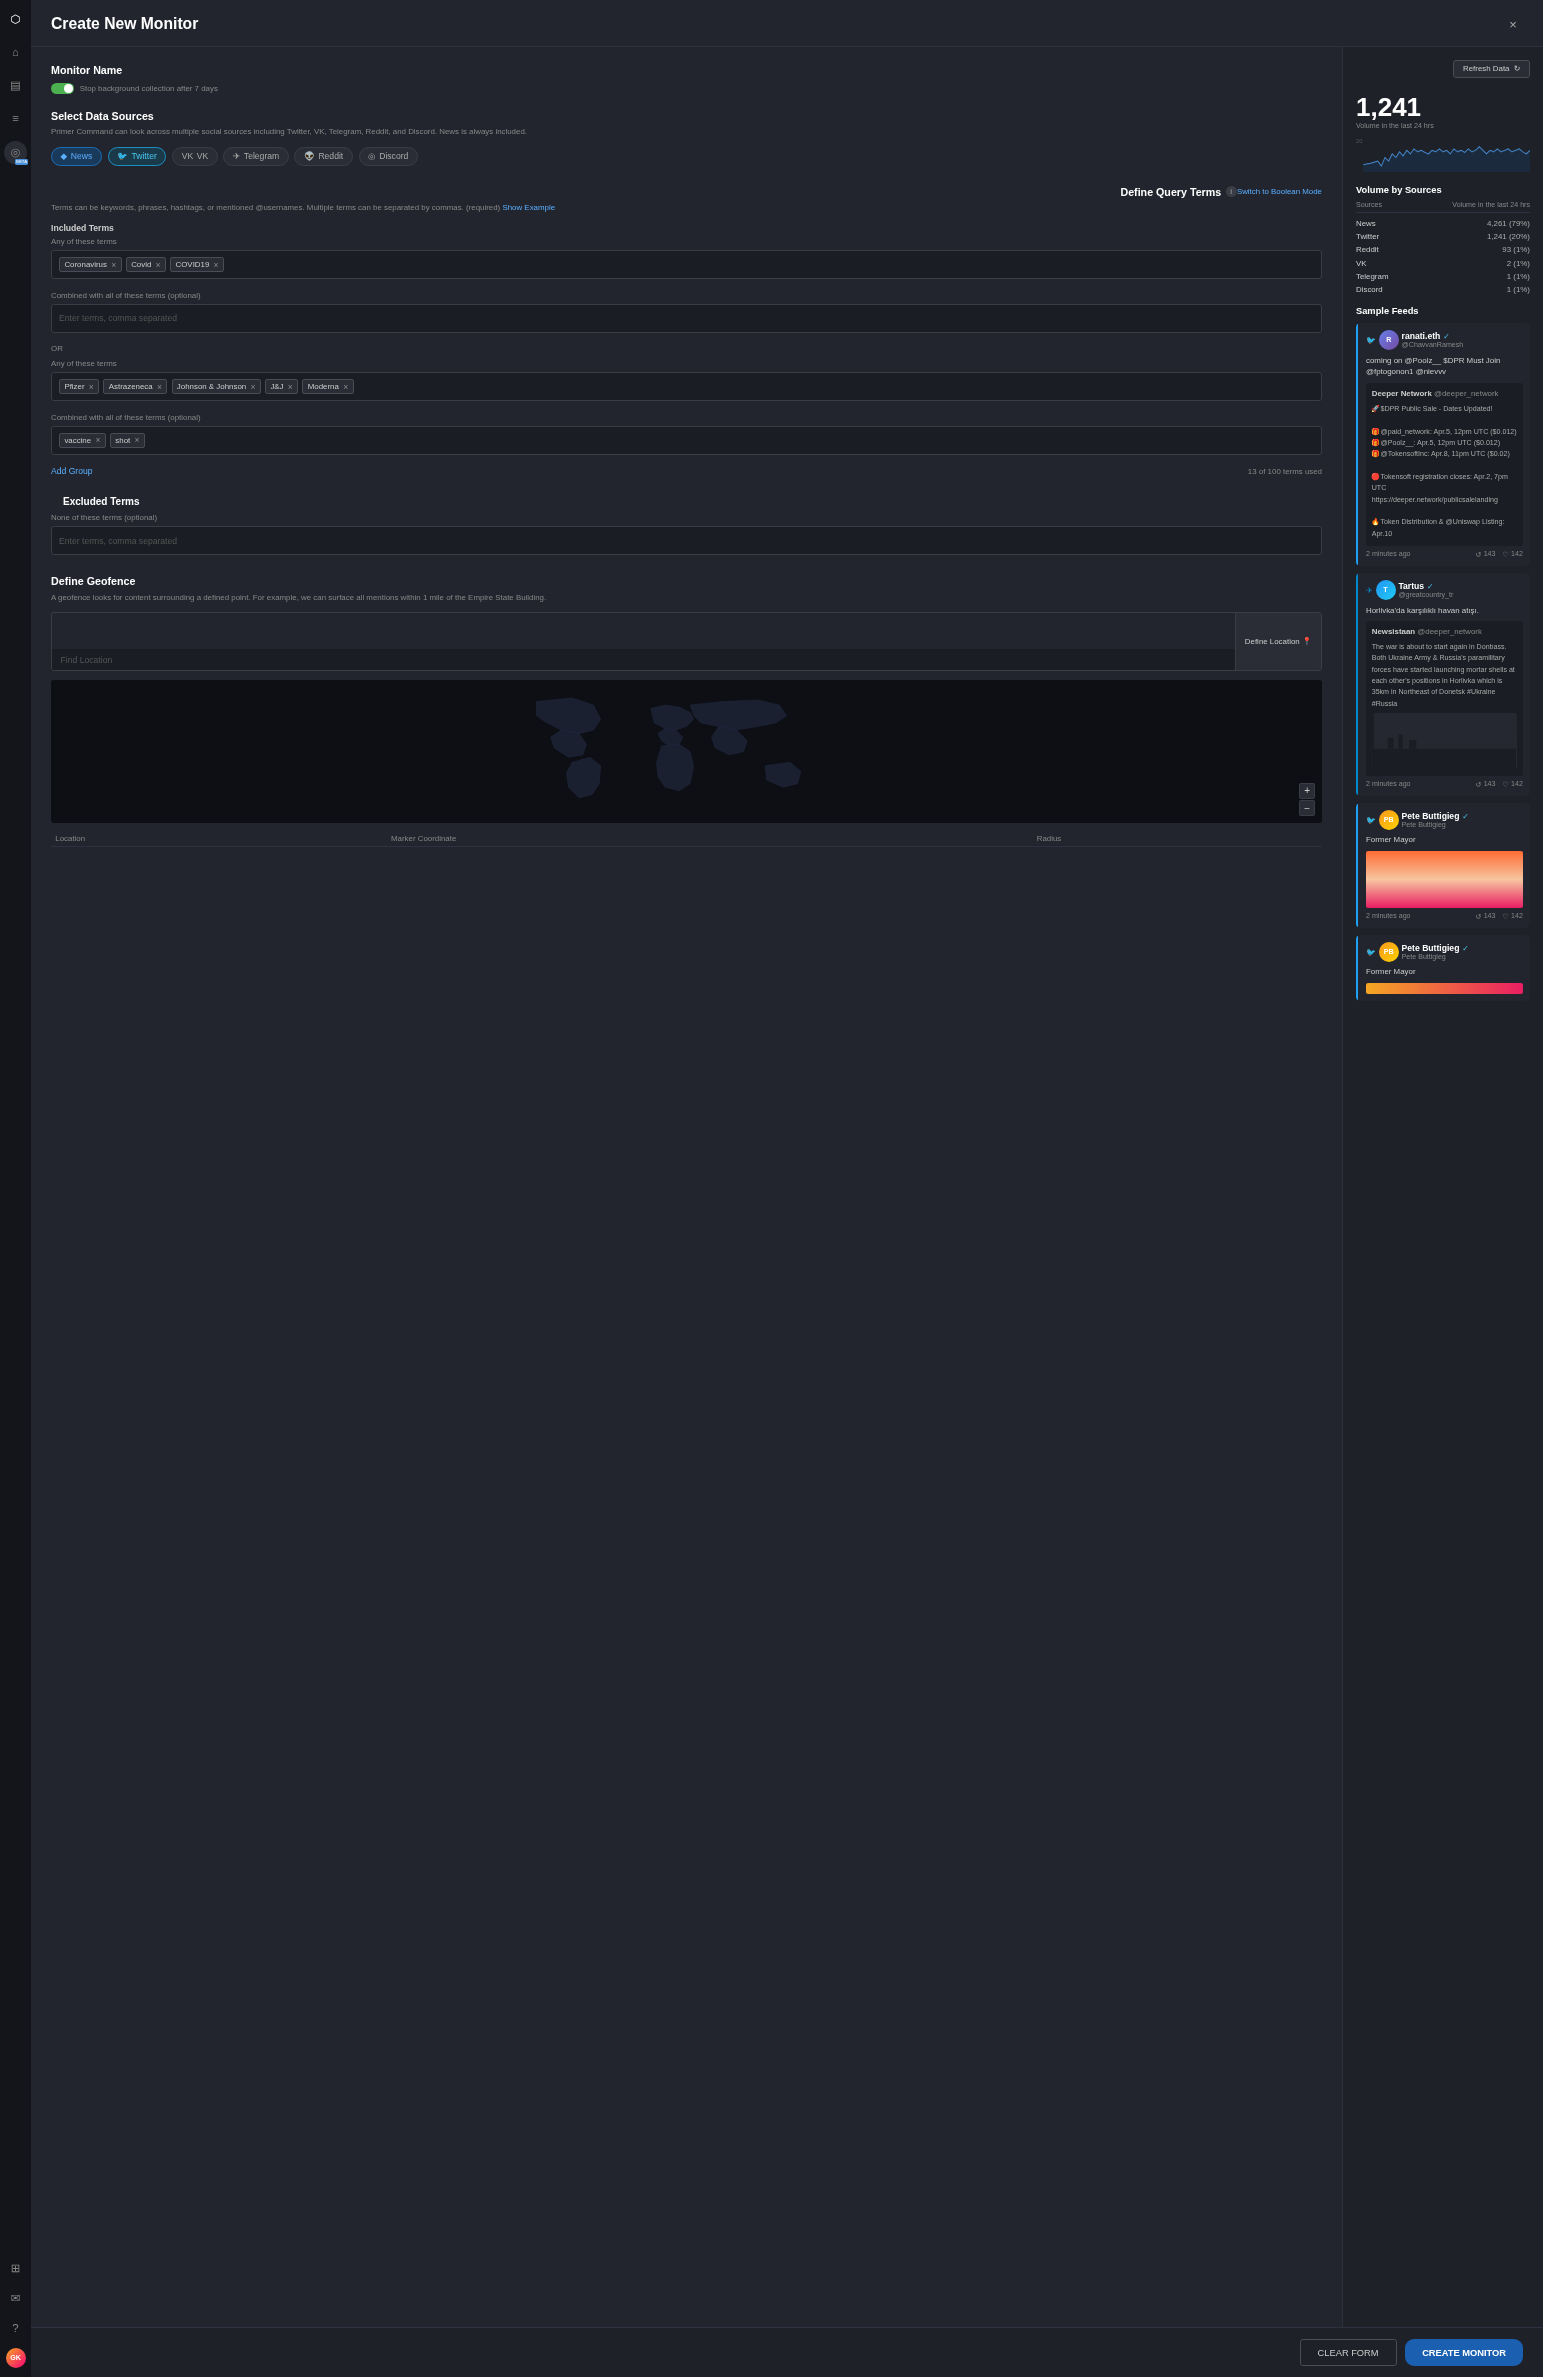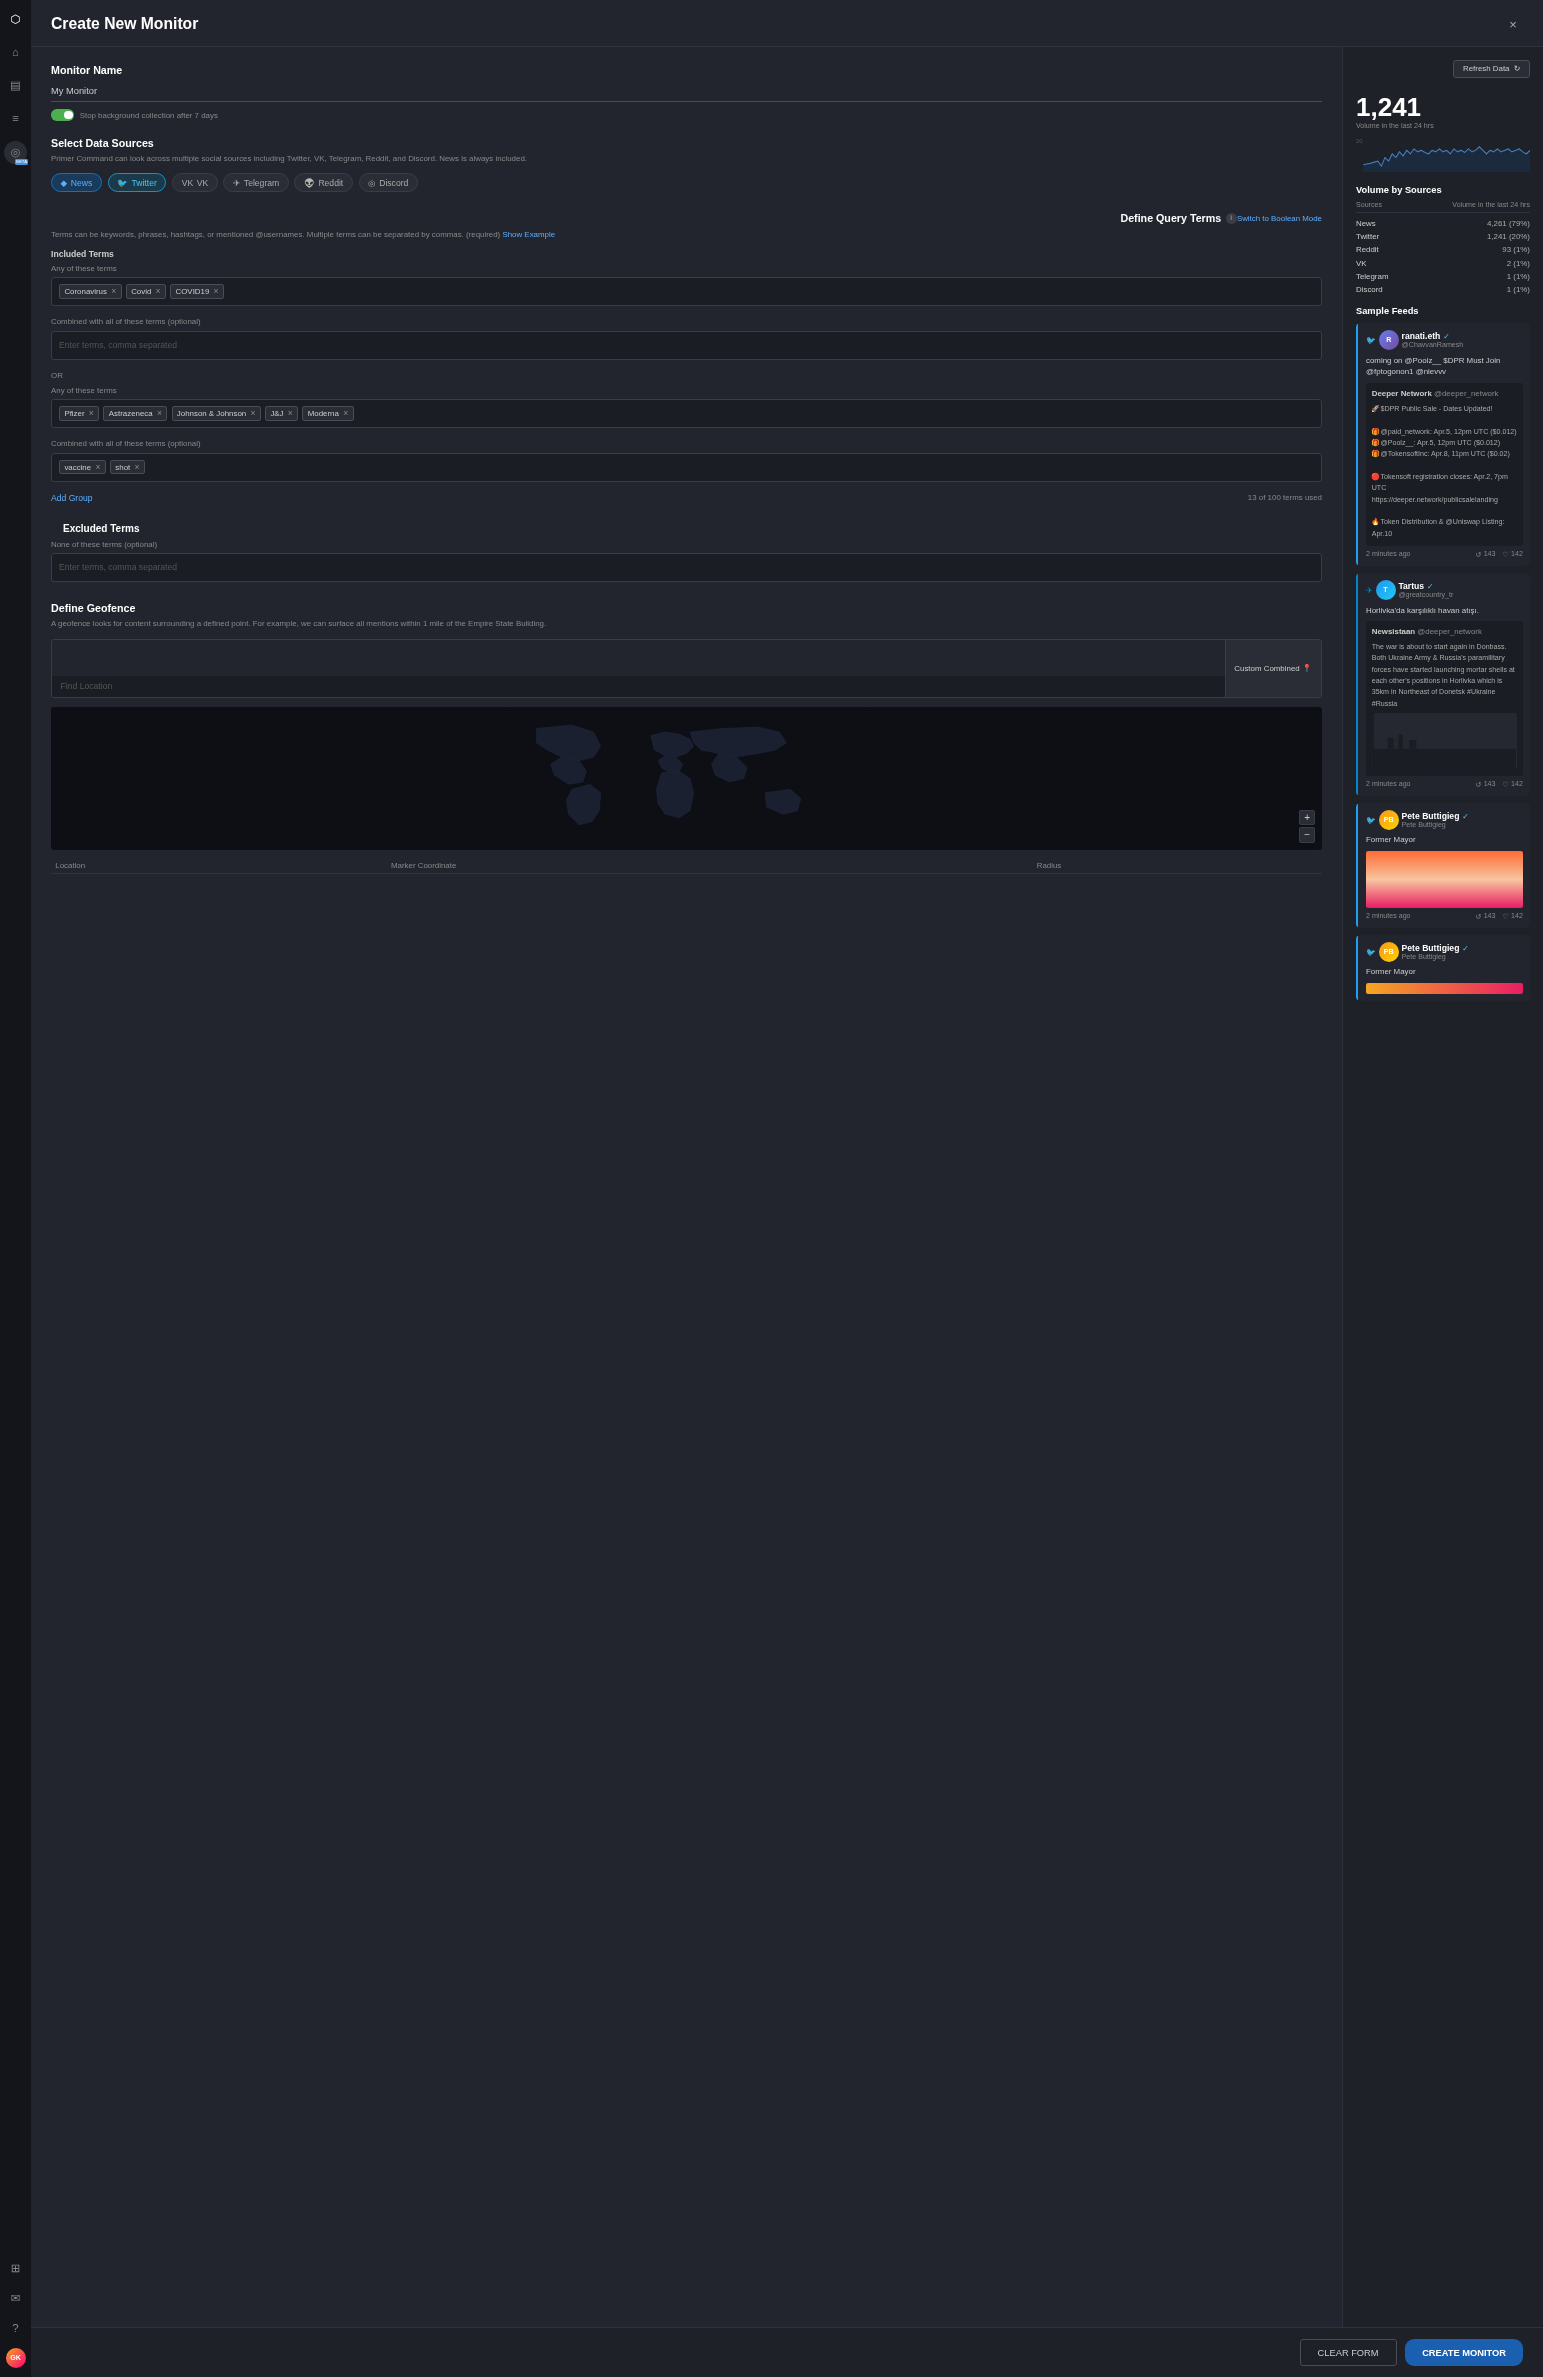--- a/index.html
+++ b/index.html
@@ -626,21 +626,20 @@
     <h1 class="modal-title">Create New Monitor</h1>
     <div class="close-btn">×</div>
   </div>
 
   <div class="modal-body">
 
     <div class="left-panel">
 
       <div class="monitor-name-section">
         <div class="monitor-name-label">Monitor Name</div>
-        <input class="name-input" type="text" value="My Monitor" style="">
         <div class="toggle-row">
           <div class="toggle"></div>
           <span>Stop background collection after 7 days</span>
         </div>
       </div>
 
       <div class="section">
         <div class="section-title">Select Data Sources</div>
         <div class="section-desc">Primer Command can look across multiple social sources including Twitter, VK, Telegram, Reddit, and Discord. News is always included.</div>
         <div class="source-buttons">
@@ -769,21 +768,21 @@
           <input class="term-input-inline" placeholder="Enter terms, comma separated" style="">
         </div>
       </div>
 
       <div class="section">
         <div class="geofence-title">Define Geofence</div>
         <div class="section-desc">A geofence looks for content surrounding a defined point. For example, we can surface all mentions within 1 mile of the Empire State Building.</div>
         <div class="location-input-row">
           <input class="location-input" type="text" placeholder="Find Location" style="">
           <button class="custom-location-btn">
-            <span>Custom Combined</span>
+            <span>Define Location</span>
             <span>📍</span>
           </button>
         </div>
 
         <div class="map-container">
           <svg class="map-svg" viewBox="0 0 500 200">
 
             <rect width="500" height="200" fill="#0d0f14"></rect>
 
             <path d="M200,40 L220,35 L240,38 L255,45 L260,55 L250,65 L235,70 L220,68 L205,60 Z" fill="#1a2030" stroke="#253050" stroke-width="0.5"></path>

